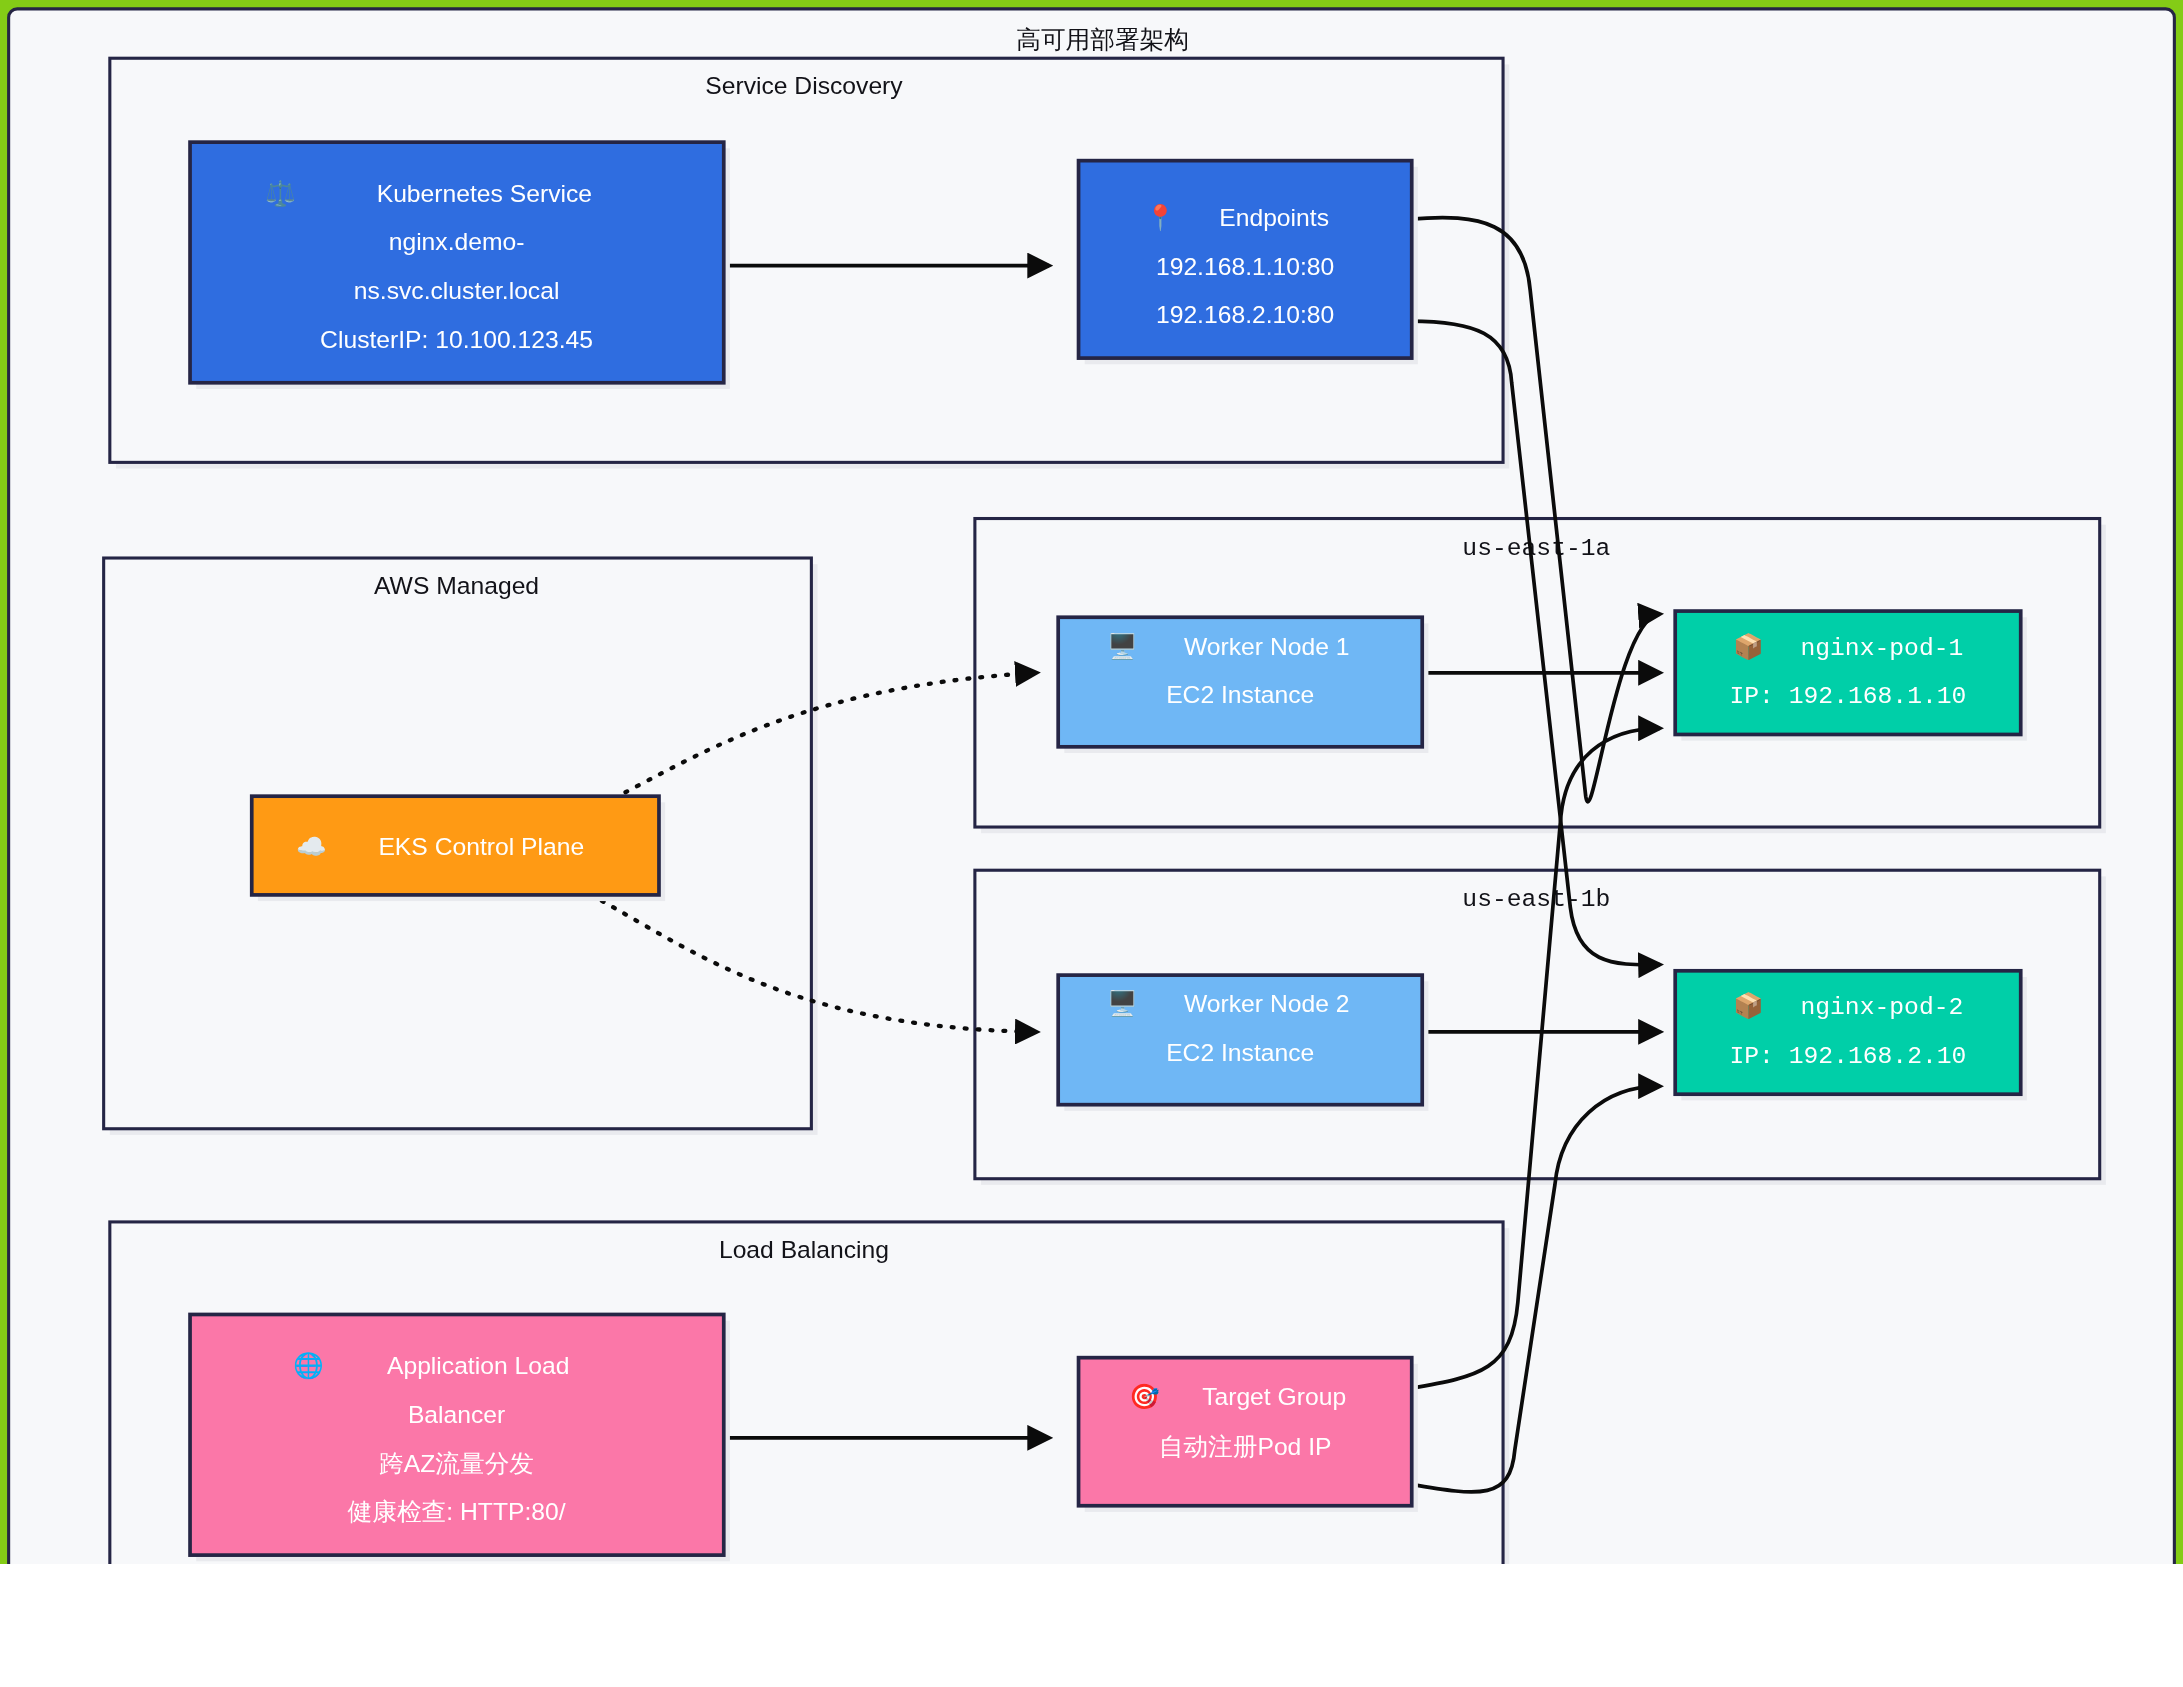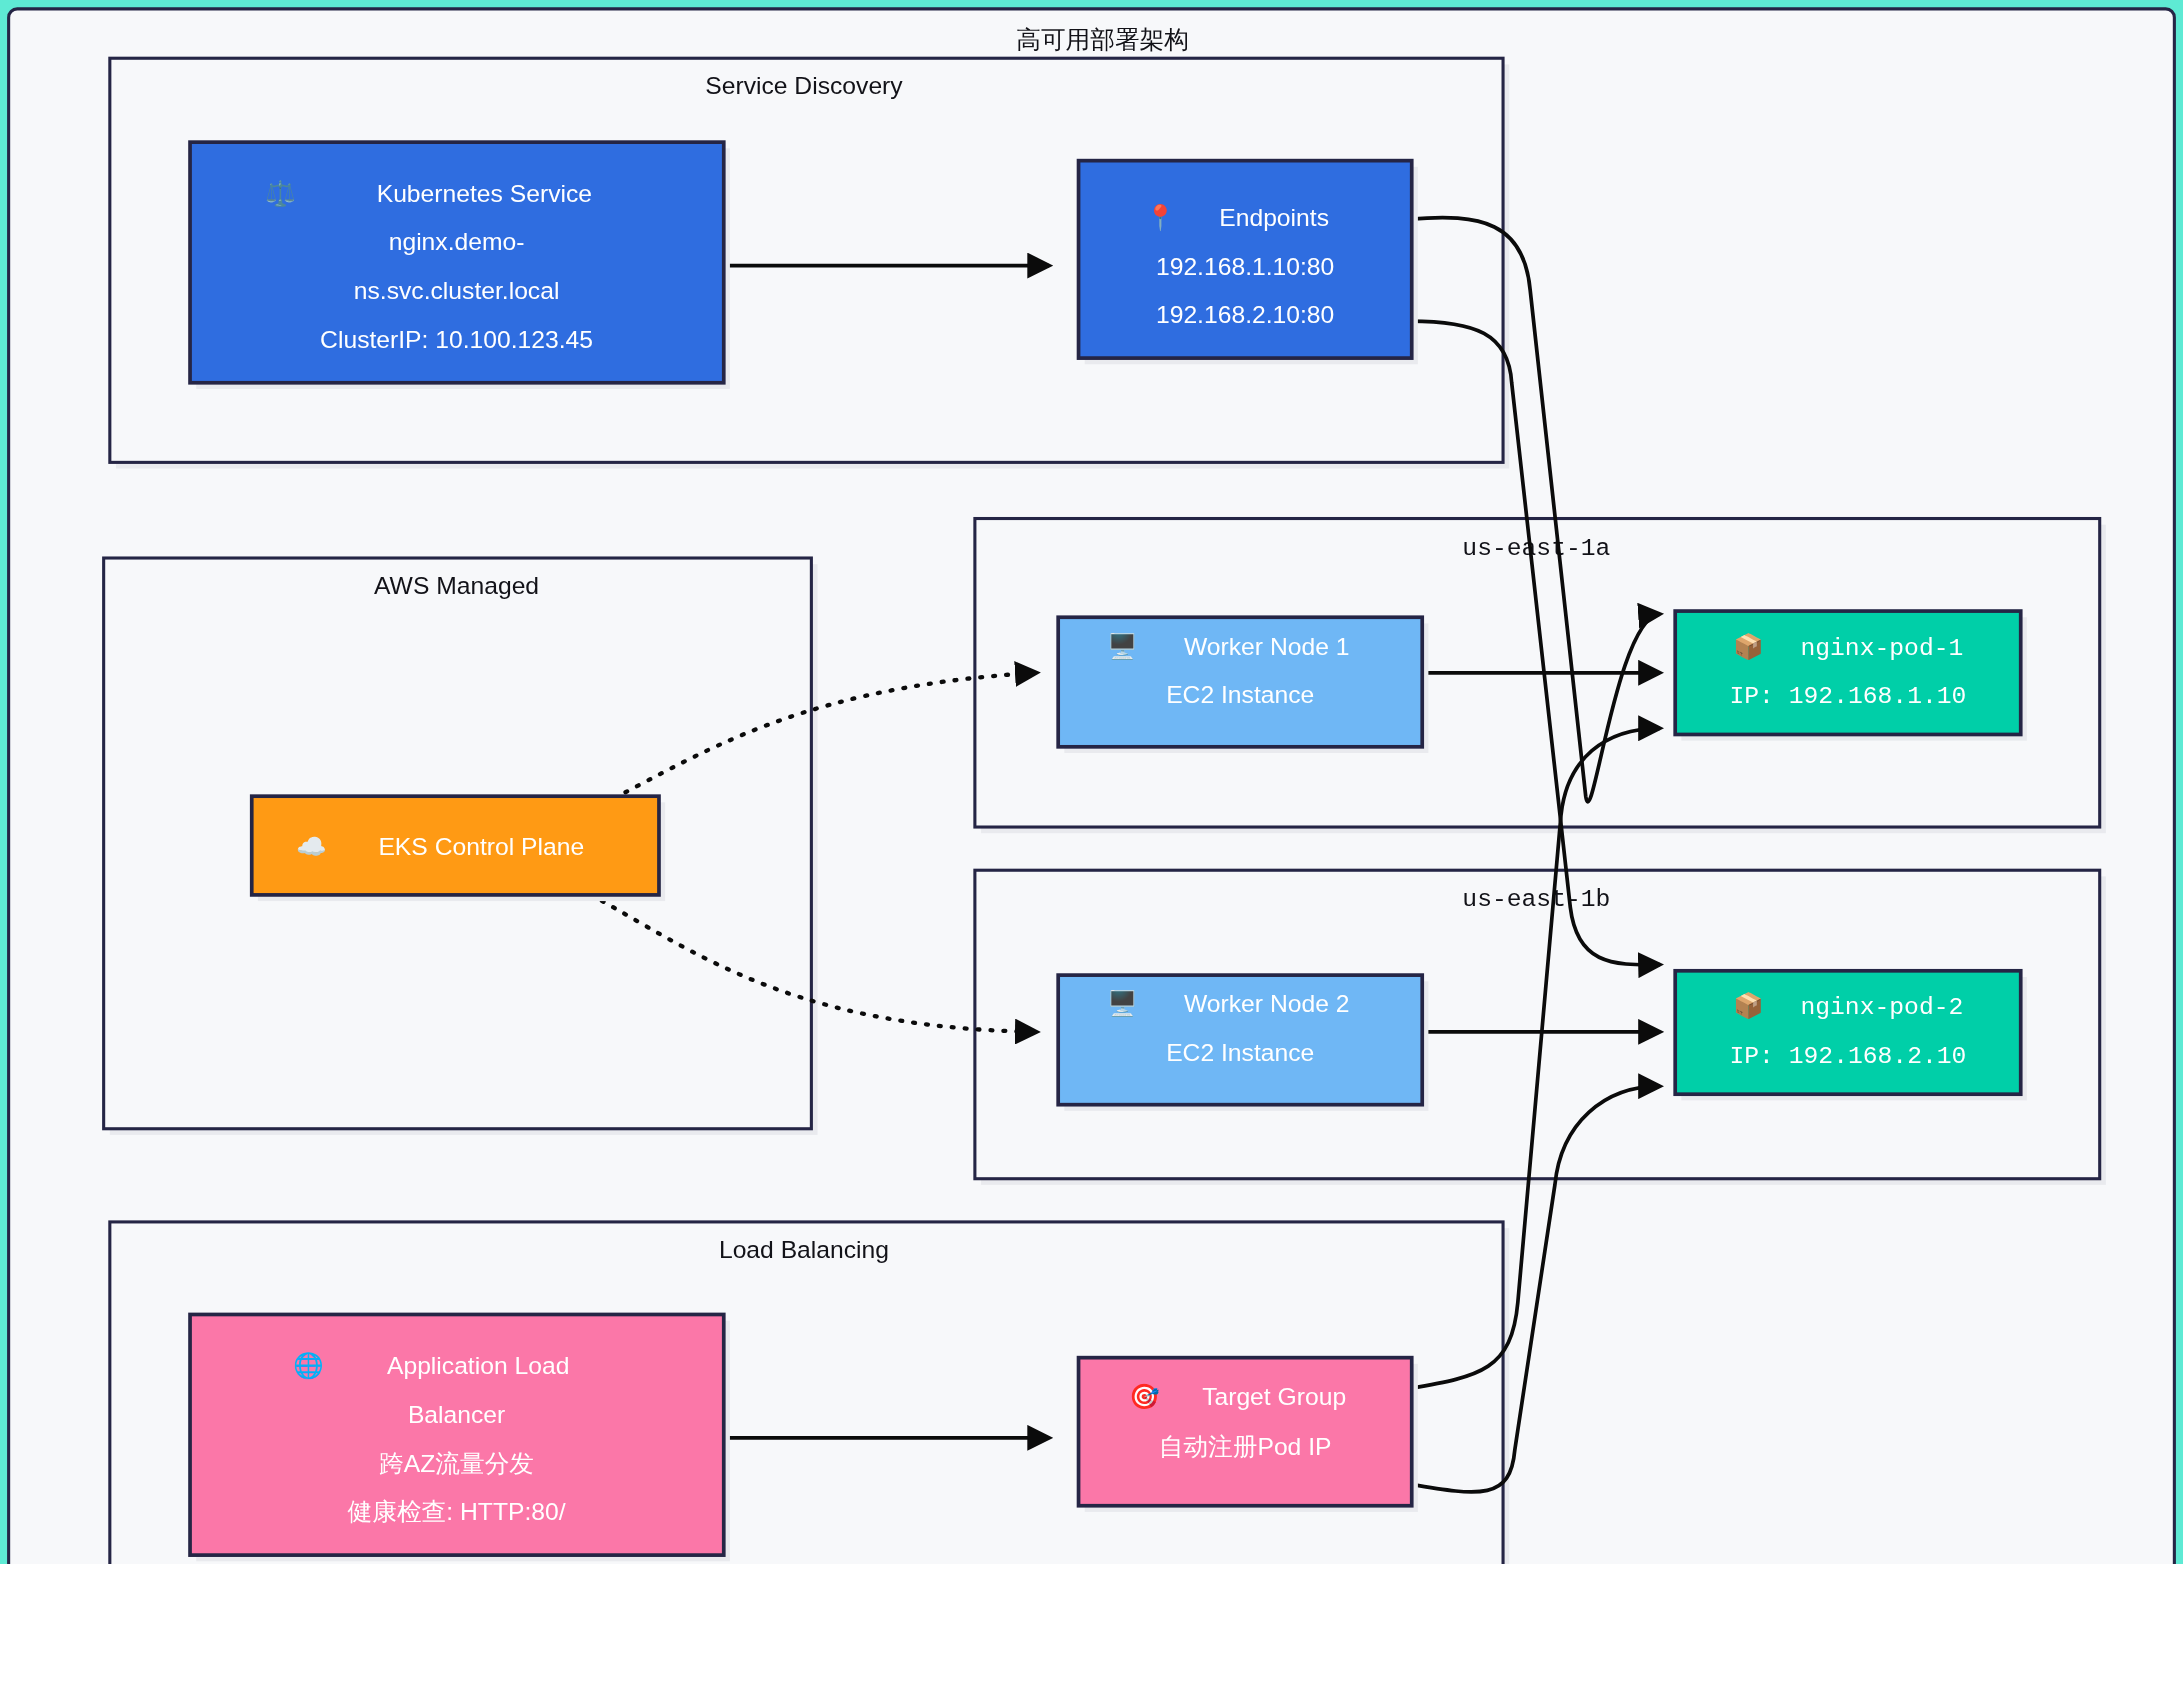--- a/index.html
+++ b/index.html
@@ -1,17 +1,17 @@
 <!DOCTYPE html>
 <html style="font-size:10px"><head>
 <meta charset="utf-8">
 <style>
   html,body{margin:0;padding:0;background:#ffffff;}
   body{font-family:"Liberation Sans", sans-serif;}
-  #stage{position:relative;width:2183px;height:1564px;background:#5eead4;overflow:hidden;}
+  #stage{position:relative;width:2183px;height:1564px;background:#84cc16;overflow:hidden;}
   svg#canvas{position:absolute;left:0;top:0;width:2183px;height:1688px;}
   .clusterRect{fill:#f7f8fa;stroke:#252545;stroke-width:5px;}
   .rootRect{fill:#f7f8fa;stroke:#252545;stroke-width:5px;rx:14;ry:14;}
   .shadow{fill:#e9eaee;}
   .nodeRect{stroke:#252545;stroke-width:6px;}
   .clusterLabel{font-family:"Liberation Sans", sans-serif;font-size:40px;fill:#121218;text-anchor:middle;dominant-baseline:middle;}
   .clusterLabelMono{font-family:"Liberation Mono", monospace;font-size:40px;fill:#121218;text-anchor:middle;dominant-baseline:middle;}
   .rootLabel{font-family:"Liberation Sans", sans-serif;font-size:40px;fill:#121218;text-anchor:middle;dominant-baseline:middle;}
   .nodeText{font-family:"Liberation Sans", sans-serif;font-size:40px;fill:#ffffff;text-anchor:middle;dominant-baseline:middle;}
   .nodeTextMono{font-family:"Liberation Mono", monospace;font-size:40px;fill:#ffffff;text-anchor:middle;dominant-baseline:middle;}

